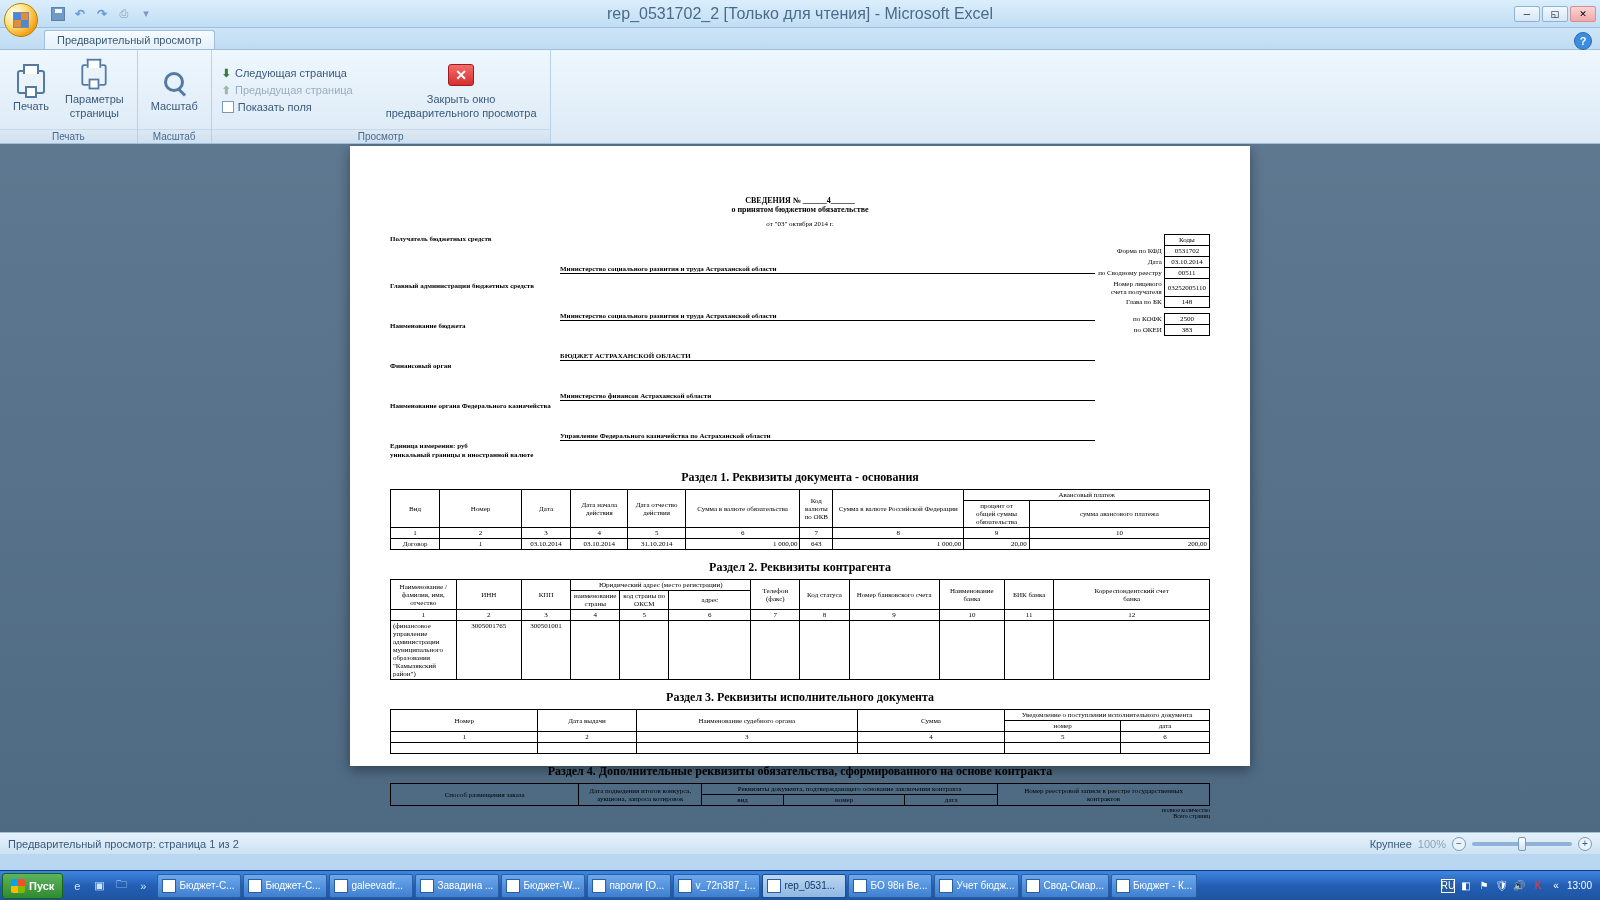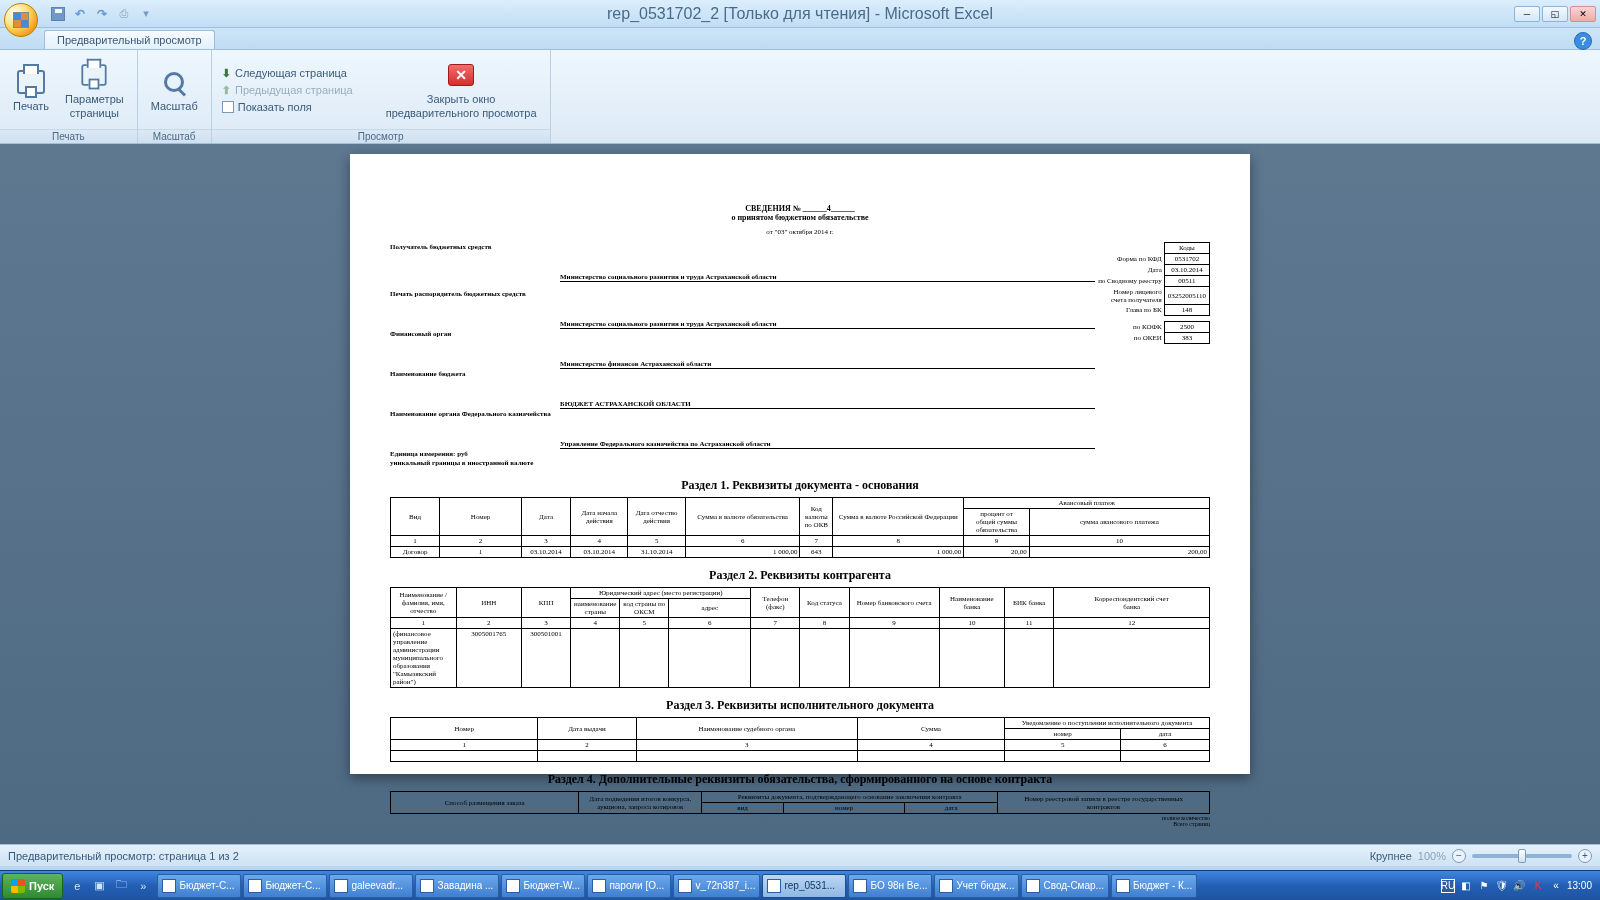--- a/index.html
+++ b/index.html
@@ -29,21 +29,21 @@
   .group-body { flex:1; display:flex; align-items:center; padding:2px 6px; gap:2px;}
   .group-label { text-align:center; font-size:10px; color:#4a6a8a; background:linear-gradient(#dce9f5,#cfe0ef); padding:1px 0; border-top:1px solid #c5d8e9;}
   .big-btn { display:flex; flex-direction:column; align-items:center; justify-content:center; padding:2px 6px; border:1px solid transparent; border-radius:3px; text-align:center; color:#3a5a7a; font-size:11px; line-height:1.2; min-width:50px;}
   .big-btn .ico{width:32px;height:32px;margin-bottom:2px;display:flex;align-items:center;justify-content:center;}
   .small-row{display:flex;align-items:center;gap:4px;padding:1px 4px;color:#3a5a7a;font-size:11px;}
   .small-row.disabled{opacity:0.45;}
   .chk{width:12px;height:12px;border:1px solid #7a9ab8;background:#fff;}
   .group-col{display:flex;flex-direction:column;gap:2px;justify-content:center;}
 
   
-  .workspace { position:absolute; top:144px; bottom:22px; left:0; right:0; background:#5f7a91 linear-gradient(#5e7890,#4e6a82); overflow:auto; display:flex; justify-content:center; padding-top:10px;}
+  .workspace { position:absolute; top:144px; bottom:22px; left:0; right:0; background:#5f7a91 linear-gradient(#5e7890,#4e6a82); overflow:auto; display:flex; justify-content:center; padding-top:2px;}
   .page { width:900px; height:620px; background:#fff; box-shadow:0 4px 12px rgba(0,0,0,0.4); padding:50px 40px 20px 40px; font-family:"Times New Roman",serif; color:#000; }
   .page * { font-family:"Times New Roman",serif; }
   .doc-title{text-align:center;font-size:8px;font-weight:bold;}
   .doc-sub{text-align:center;font-size:8px;font-weight:bold;margin-bottom:4px;}
   .doc-date{text-align:center;font-size:7px;margin:6px 0;}
   .meta-area{display:flex;justify-content:space-between;font-size:7px;margin-top:6px;}
   .meta-left{flex:1;}
   .meta-left .row{display:flex;margin:1px 0;font-weight:bold;}
   .meta-left .lbl{width:170px;}
   .meta-left .val{border-bottom:1px solid #000;flex:1;min-height:8px;margin-top:30px;}
@@ -67,21 +67,21 @@
   .start-btn{height:26px;padding:0 8px;background:linear-gradient(#5fb35f,#2f8a2f);border:1px solid #176617;border-radius:3px;color:#fff;font-weight:bold;display:flex;align-items:center;gap:4px;font-size:11px;white-space:nowrap;}
   .ql{display:flex;gap:2px;margin:0 4px;}
   .ql-item{width:20px;height:22px;display:flex;align-items:center;justify-content:center;border:1px solid transparent;border-radius:2px;}
   .task-items{display:flex;gap:2px;flex:1;overflow:hidden;}
   .task-item{height:24px;min-width:84px;max-width:90px;background:linear-gradient(#6ca8ec,#3f7fd0);border:1px solid #2a5e9e;border-radius:2px;display:flex;align-items:center;gap:3px;padding:0 4px;color:#fff;font-size:10px;overflow:hidden;white-space:nowrap;}
   .task-item.active{background:linear-gradient(#bcd6f2,#8fb8e3);color:#103a6b;border-color:#1d4f8c;text-align:center;}
   .tray{display:flex;align-items:center;gap:4px;color:#fff;font-size:10px;padding:0 6px;white-space:nowrap;}
   .tray-ico{width:14px;height:14px;display:flex;align-items:center;justify-content:center;font-size:10px;}
   
   
-  .statusbar{bottom:34px;}
+  .statusbar{bottom:46px;}
   .workspace{bottom:52px;}
 
   
   .i-printer{width:28px;height:24px;border:2px solid #547aa3;border-radius:3px;position:relative;background:#eaf2fa;}
   .i-printer::before{content:"";position:absolute;top:-8px;left:4px;right:4px;height:8px;background:#fff;border:2px solid #547aa3;border-bottom:none;}
   .i-printer::after{content:"";position:absolute;bottom:-6px;left:6px;right:6px;height:8px;background:#fff;border:2px solid #547aa3;}
   .i-zoom{width:20px;height:20px;border:3px solid #547aa3;border-radius:50%;position:relative;}
   .i-zoom::after{content:"";position:absolute;width:3px;height:10px;background:#547aa3;bottom:-8px;right:-2px;transform:rotate(-45deg);}
   .i-close-red{width:26px;height:22px;background:linear-gradient(#f26d6d,#d62e2e);border:1px solid #a01818;border-radius:3px;color:#fff;display:flex;align-items:center;justify-content:center;font-weight:bold;font-size:14px;}
   .i-arrow{color:#3a7a3a;font-weight:bold;}
@@ -189,30 +189,30 @@
     <div class="doc-date">от "03" октября 2014 г.</div>
 
     <div class="meta-area">
       <div class="meta-left">
         <div class="row">
             <div class="lbl">Получатель бюджетных средств</div>
             <div class="val">Министерство социального развития и труда Астраханской области</div>
           </div>
         <div style="height:6px;"></div>
         <div class="row">
-            <div class="lbl">Печать распорядитель бюджетных средств</div>
+            <div class="lbl">Главный администрации бюджетных средств</div>
             <div class="val">Министерство социального развития и труда Астраханской области</div>
+          </div>
+        <div class="row">
+            <div class="lbl">Наименование бюджета</div>
+            <div class="val">БЮДЖЕТ АСТРАХАНСКОЙ ОБЛАСТИ</div>
           </div>
         <div class="row">
             <div class="lbl">Финансовый орган</div>
             <div class="val">Министерство финансов Астраханской области</div>
-          </div>
-        <div class="row">
-            <div class="lbl">Наименование бюджета</div>
-            <div class="val">БЮДЖЕТ АСТРАХАНСКОЙ ОБЛАСТИ</div>
           </div>
         <div class="row">
             <div class="lbl">Наименование органа Федерального казначейства</div>
             <div class="val">Управление Федерального казначейства по Астраханской области</div>
           </div>
         <div class="row">
             <div class="lbl">Единица измерения: руб</div>
           </div>
         <div class="row">
             <div class="lbl" style="width:auto;">уникальный границы в иностранной валюте</div>

